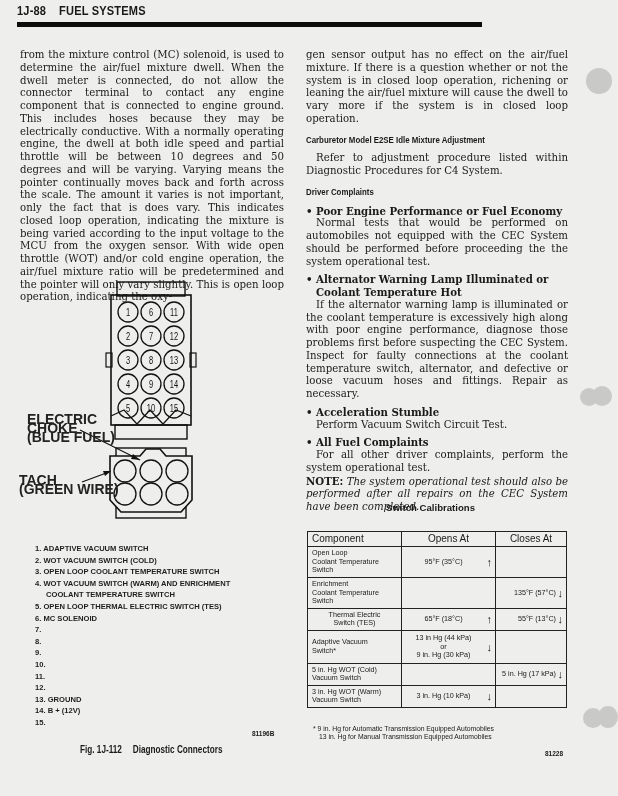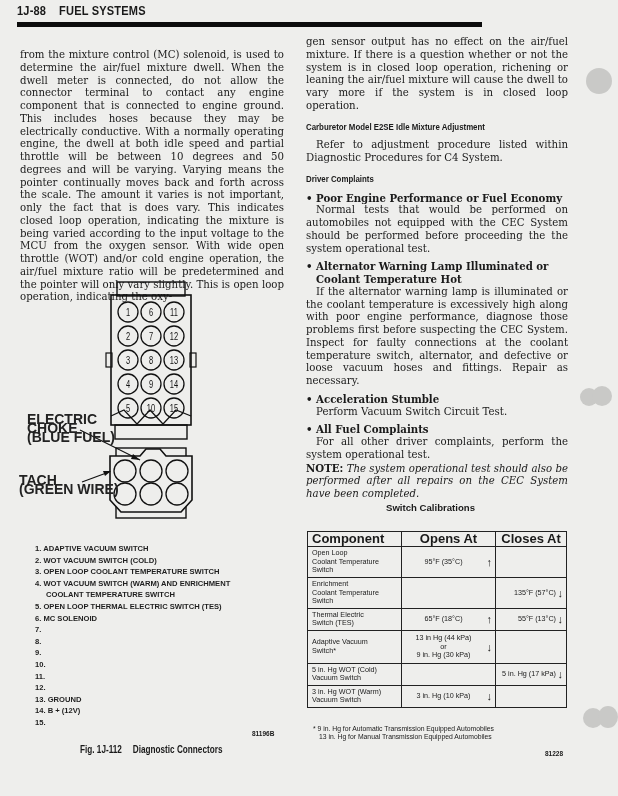--- a/index.html
+++ b/index.html
@@ -15,21 +15,21 @@
     font-size: 12px; letter-spacing: 0.2px; transform: scaleX(0.92); transform-origin: left;
     white-space: nowrap;
   }
   .header-title span { display: inline-block; }
   .header-title .num { margin-right: 14px; }
   .header-rule { position: absolute; left: 0; top: 18px; width: 465px; height: 5px; background: #0c0c0c; }
 
   .col { position: absolute; font-size: 10.2px; line-height: 12.75px; text-align: justify; }
   .col p { margin: 0; }
   .col-left { left: 20px; top: 49px; width: 264px; }
-  .col-right { left: 306px; top: 36px; width: 262px; }
+  .col-right { left: 306px; top: 49px; width: 262px; }
   .sans-head {
     font-family: "Liberation Sans", sans-serif; font-weight: bold; font-size: 9.6px;
     transform: scaleX(0.82); transform-origin: left; white-space: nowrap;
     margin-top: 8px; margin-bottom: 6px;
   }
   .indent { text-indent: 10px; }
   .bullet-title { font-weight: bold; margin-top: 5px; padding-left: 10px; text-indent: -10px; text-align: left; }
   .bullet-body { text-indent: 10px; }
   .note { margin-top: 8px; }
   .note b { font-style: normal; }
@@ -52,32 +52,32 @@
     transform: scaleX(0.78); transform-origin: left; white-space: nowrap; }
   .fig-caption .fnum { margin-right: 14px; }
 
   .table-title { position: absolute; left: 386px; top: 502px;
     font-family: Liberation Sans, sans-serif; font-weight: bold; font-size: 9.6px; }
   table.calib {
     position: absolute; left: 307px; top: 531px; width: 260px;
     border-collapse: collapse; font-family: "Liberation Sans", sans-serif; font-size: 7.2px; line-height: 8.4px;
   }
   table.calib th, table.calib td { border: 1px solid #222; padding: 2px 4px; vertical-align: middle; }
-  table.calib th { font-weight: bold; font-size: 13px; height: 10px; }
+  table.calib th { font-weight: normal; font-size: 10px; height: 10px; }
   table.calib th.c0 { text-align: left; width: 85px; }
   table.calib th.c1 { text-align: center; width: 85px; }
   table.calib th.c2 { text-align: center; }
   table.calib td.comp { text-align: left; }
   table.calib td.val { text-align: center; position: relative; }
   table.calib td.val.right { text-align: right; padding-right: 10px; }
   table.calib td.val.mid { padding-right: 14px; }
   .arrow-abs { position: absolute; right: 3px; top: 50%; transform: translateY(-50%); font-size: 11px; font-weight: bold; }
   table.calib tr.r0 td { height: 26px; }
   table.calib tr.r1 td { height: 26px; }
-  table.calib tr.r2 td { height: 16px; }
+  table.calib tr.r2 td { height: 16px; text-align: center; }
   table.calib tr.r3 td { height: 28px; }
   table.calib tr.r4 td { height: 17px; margin-top: 24px; }
   table.calib tr.r5 td { height: 17px; }
 
   .footnote { position: absolute; left: 313px; top: 725px;
     font-family: "Liberation Sans", sans-serif; font-size: 6.8px; line-height: 8px; }
   .fig-code-right { position: absolute; left: 545px; top: 750px;
     font-family: "Liberation Sans", sans-serif; font-size: 6.5px; font-weight: bold; }
 
   .hole { position: absolute; border-radius: 50%; background: #c9c9c7; }

